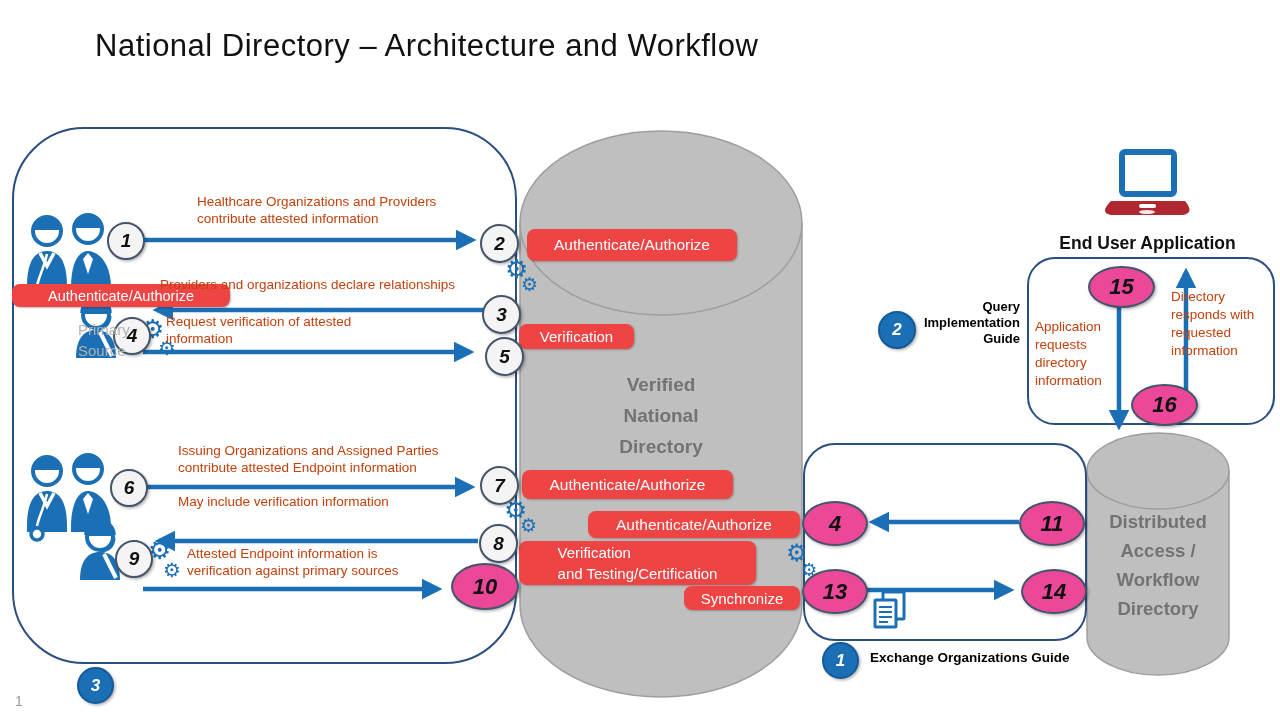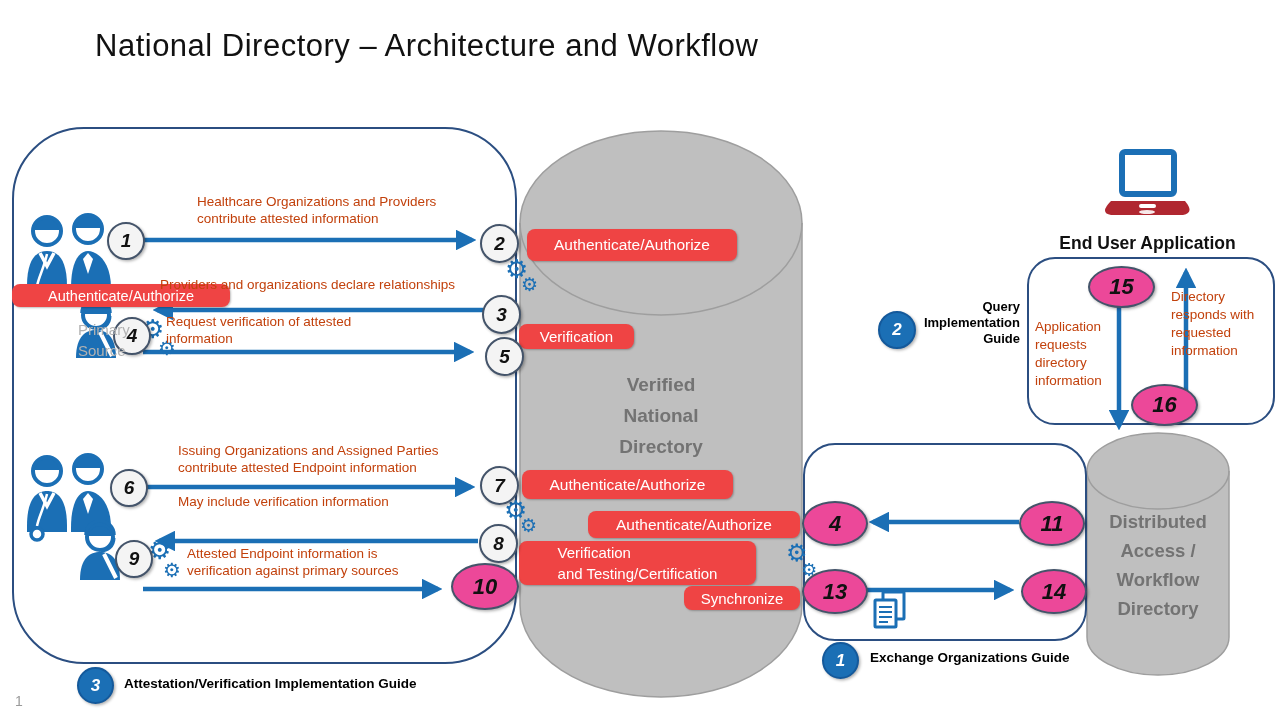--- a/index.html
+++ b/index.html
@@ -203,17 +203,16 @@
 
   <div class="abs gcircle" style="left:878px;top:311px;width:34px;height:34px;">2</div>
   <div class="abs glabel" style="left:914px;top:299px;width:106px;text-align:right;font-size:13px;line-height:16px;">Query
 Implementation
 Guide</div>
 
   <div class="abs gcircle" style="left:822px;top:642px;width:33px;height:33px;">1</div>
   <div class="abs glabel" style="left:870px;top:650px;">Exchange Organizations Guide</div>
 
   <div class="abs gcircle" style="left:77px;top:667px;width:33px;height:33px;">3</div>
-  <div class="abs glabel" style="left:124px;top:676px;">Attestation/Verification Implementation Guide</div>
 
   <div class="abs pagenum" style="left:15px;top:693px;">1</div>
 
 </div>
 
 </body></html>

